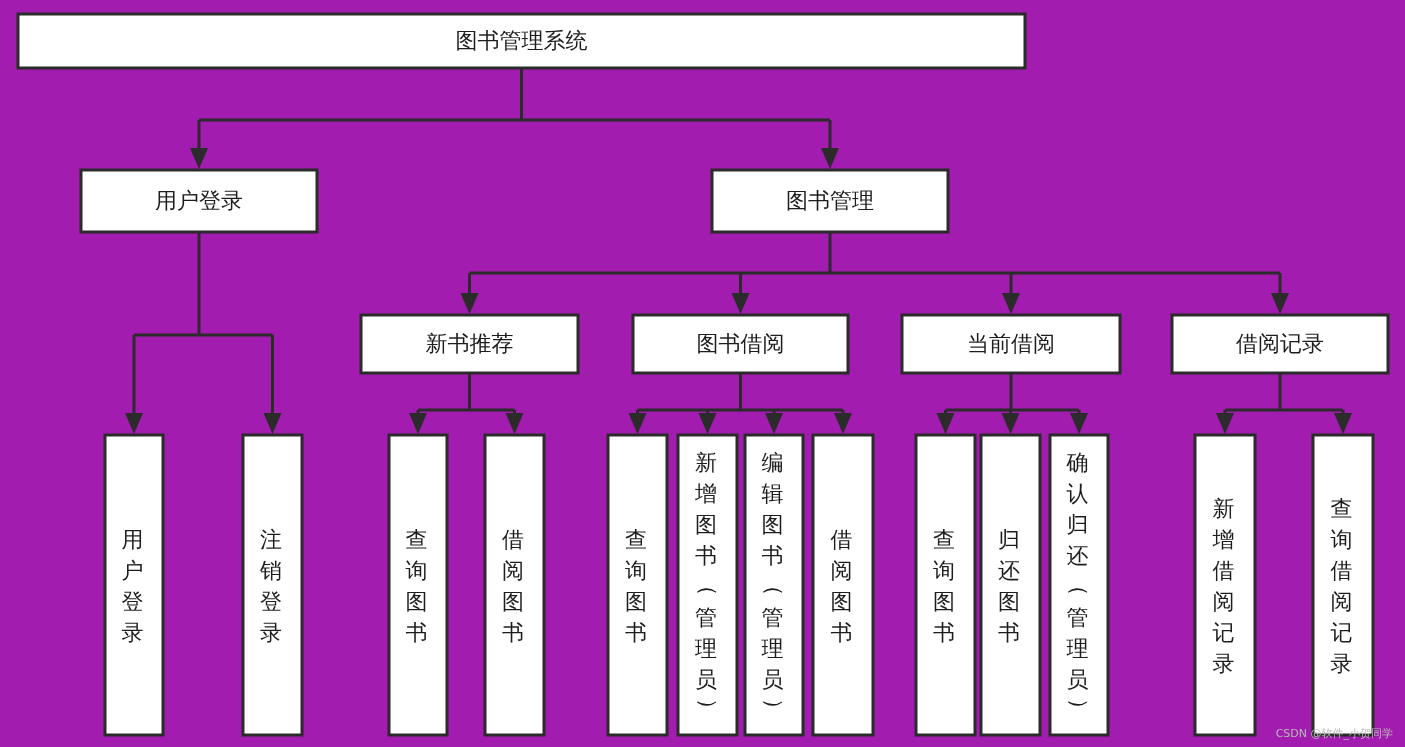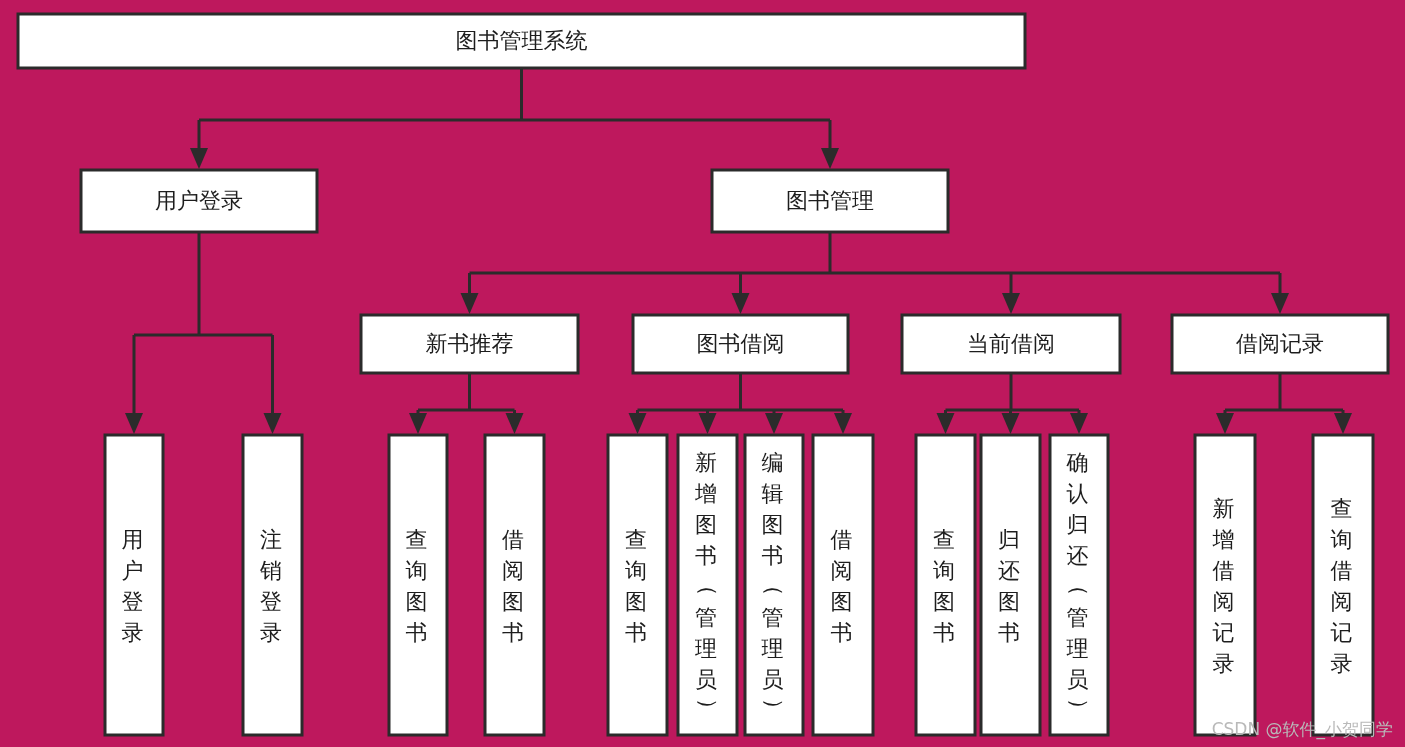--- a/index.html
+++ b/index.html
@@ -11,21 +11,21 @@
     width: 1405px;
     height: 747px;
     font-family: "DejaVu Sans", "Liberation Sans", sans-serif;
     overflow: hidden;
     position: relative;
   }
   #diagram-root {
     position: relative;
     width: 1405px;
     height: 747px;
-    background: #be185d;
+    background: #a21caf;
   }
   svg#flow {
     position: absolute;
     left: 0;
     top: 0;
     width: 1405px;
     height: 747px;
     display: block;
   }
   .node-rect {
@@ -55,21 +55,21 @@
     font-size: 22px;
     fill: #1d1d1d;
     text-anchor: middle;
     letter-spacing: 3px;
   }
   .watermark {
     position: absolute;
     right: 12px;
     bottom: 6px;
     font-family: "DejaVu Sans", "Liberation Sans", sans-serif;
-    font-size: 17px;
+    font-size: 11px;
     color: #b9b9b9;
     white-space: nowrap;
     user-select: none;
   }
 </style>
 </head>
 <body>
 
 <div id="diagram-root">
   <svg id="flow" viewBox="0 0 1405 747">

